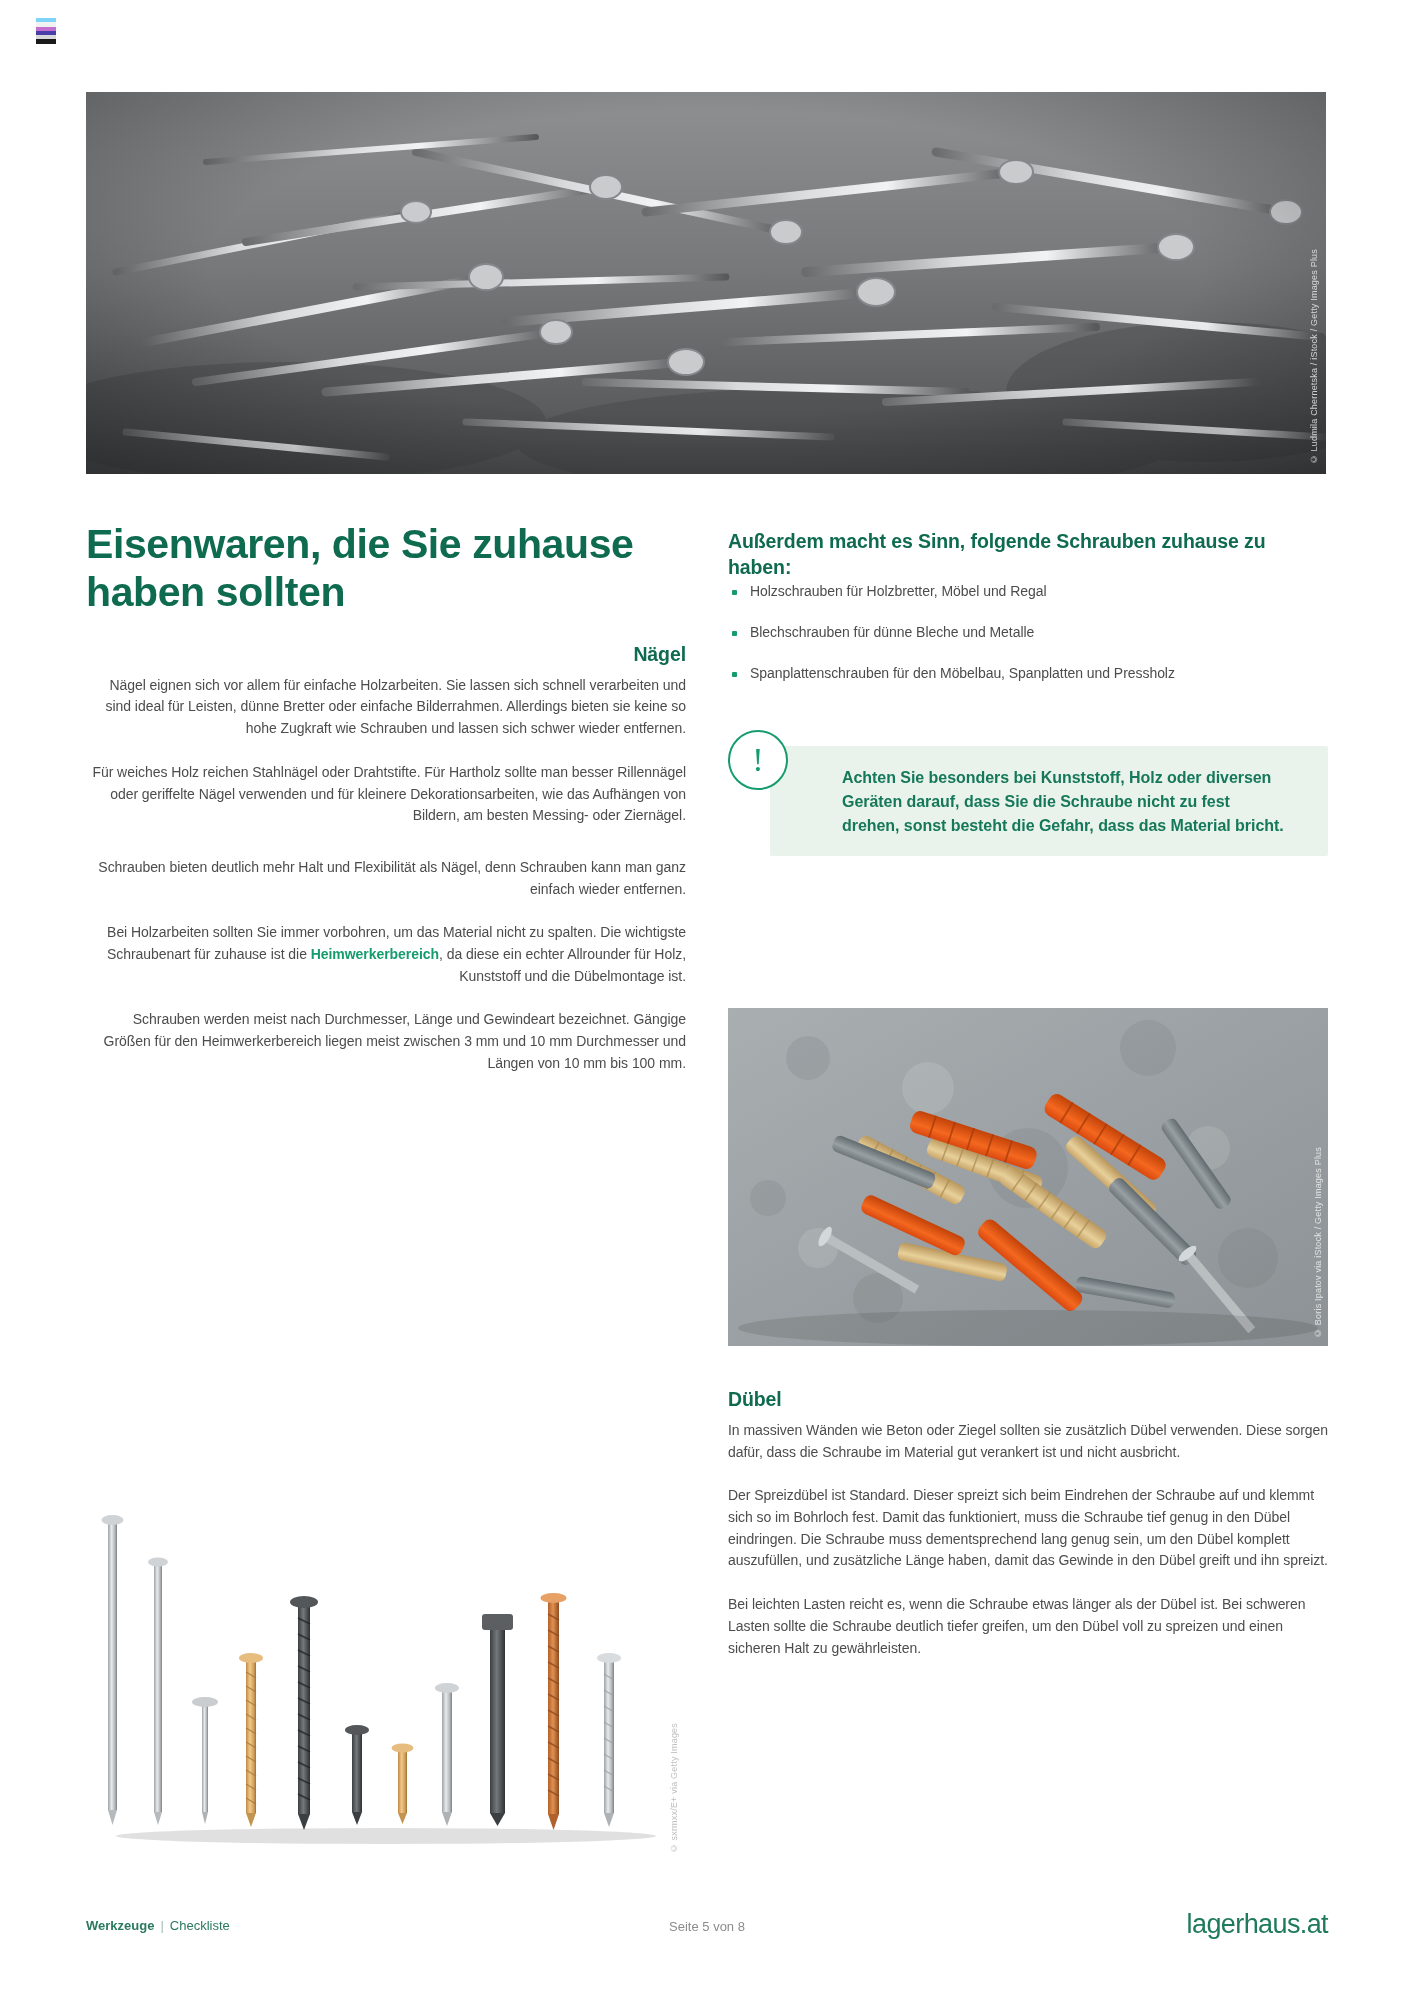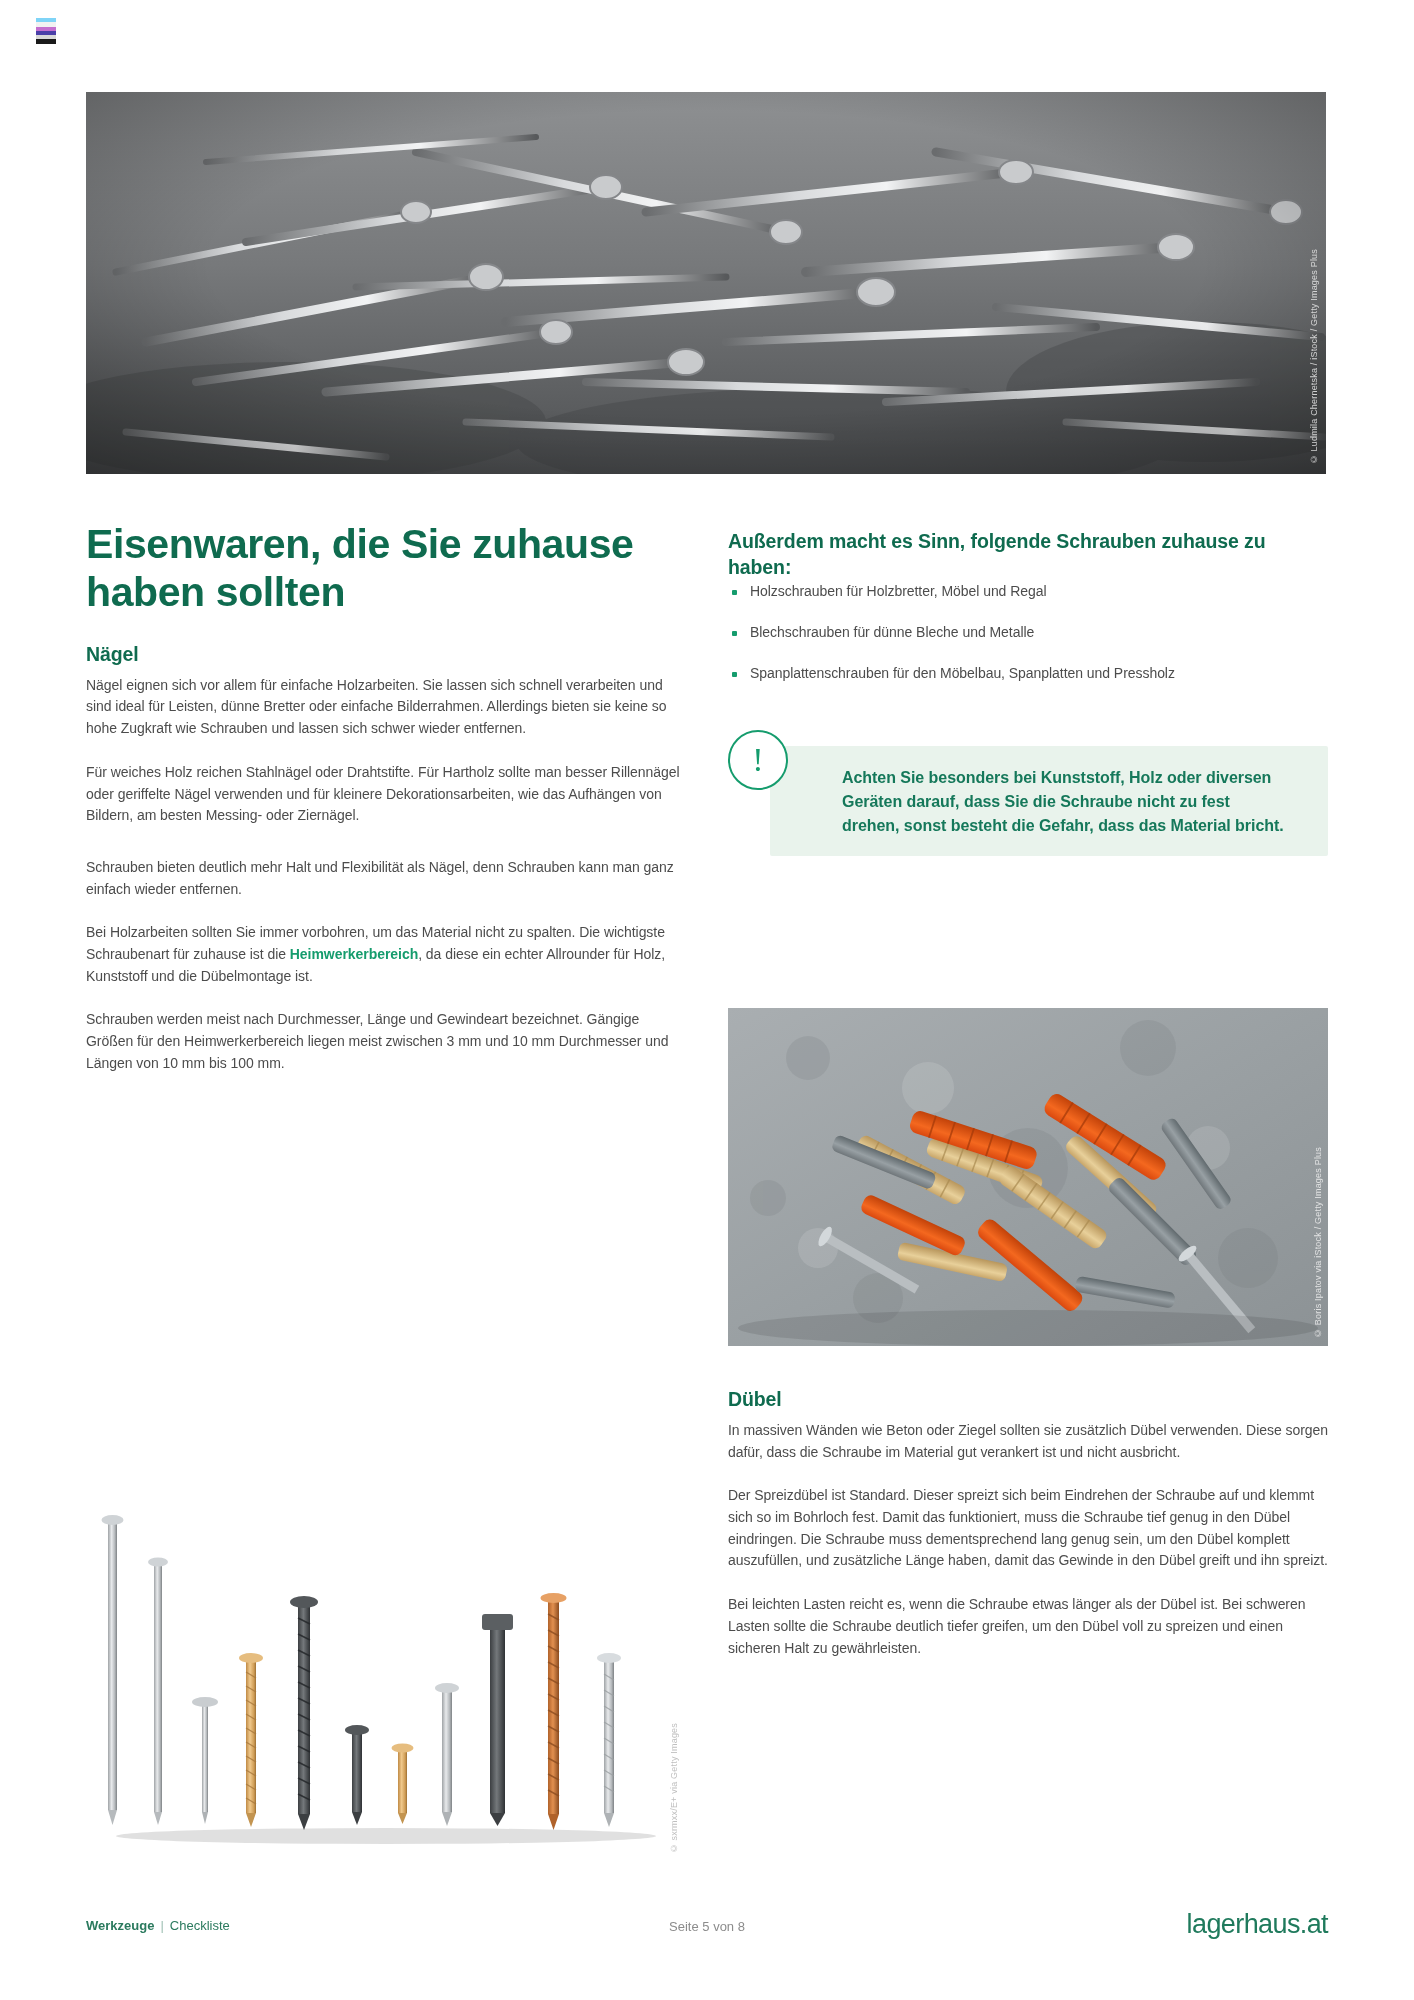--- a/index.html
+++ b/index.html
@@ -45,21 +45,21 @@
   h2.kicker{
     font-size:19.5px;line-height:1.35;color:#0f6b4f;font-weight:bold;
     letter-spacing:-.1px;margin-bottom:0;
   }
   p.body{
     font-size:14px;line-height:1.55;color:#4c4c4c;margin-bottom:22px;
     letter-spacing:-.05px;
   }
   p.body:last-child{margin-bottom:0;}
   .hl{color:#159c6d;font-weight:bold;}
-  .block{margin-bottom:30px;}
+  .block{margin-bottom:30px;text-align:right;}
 
   
   ul.bullets{list-style:none;margin:0 0 0 4px;padding:0;}
   ul.bullets li{
     position:relative;padding-left:18px;font-size:14px;line-height:1.5;
     color:#4c4c4c;margin-bottom:20px;letter-spacing:-.05px;
   }
   ul.bullets li:last-child{margin-bottom:0;}
   ul.bullets li::before{
     content:"";position:absolute;left:0;top:9px;width:5px;height:5px;

